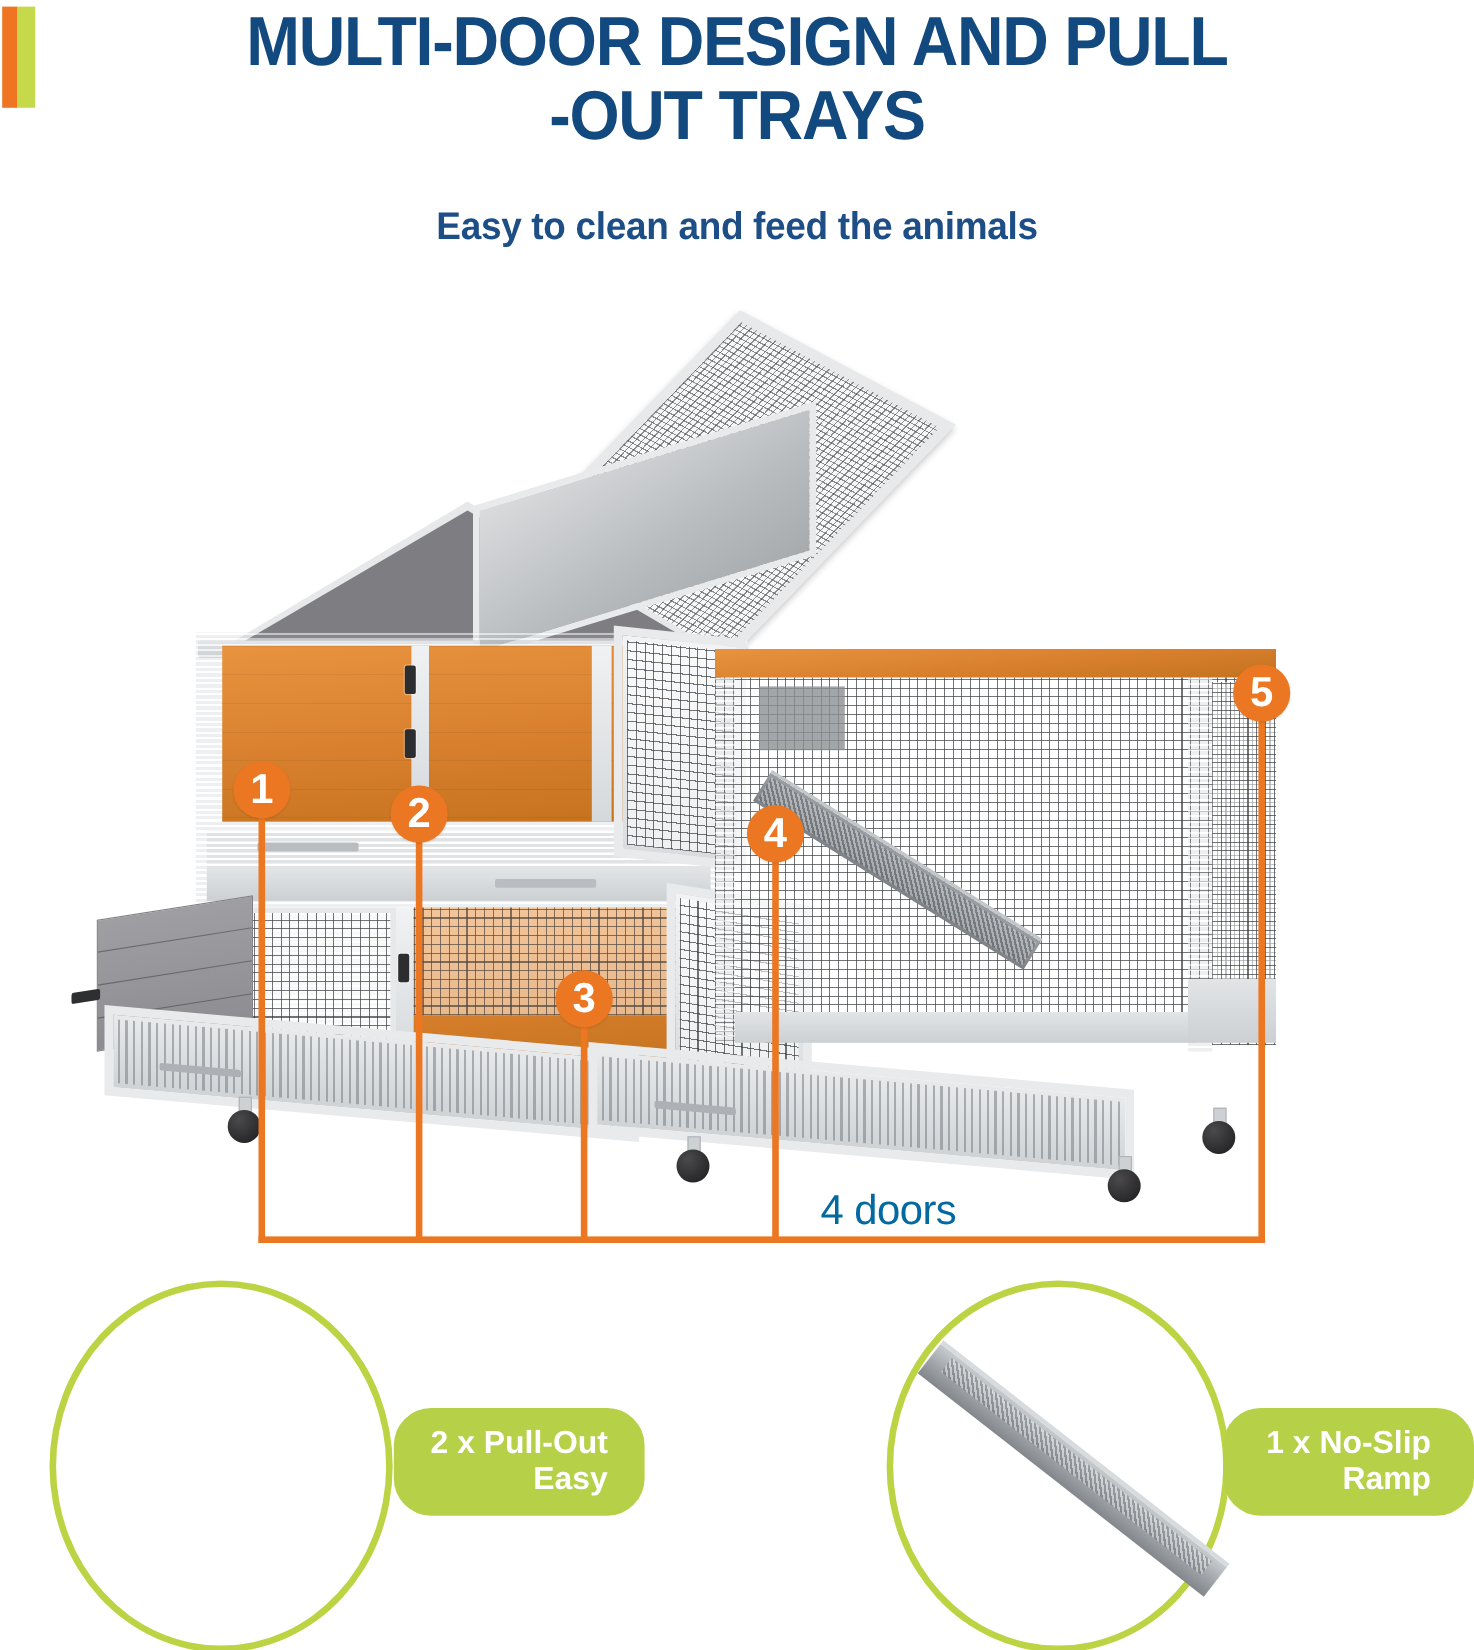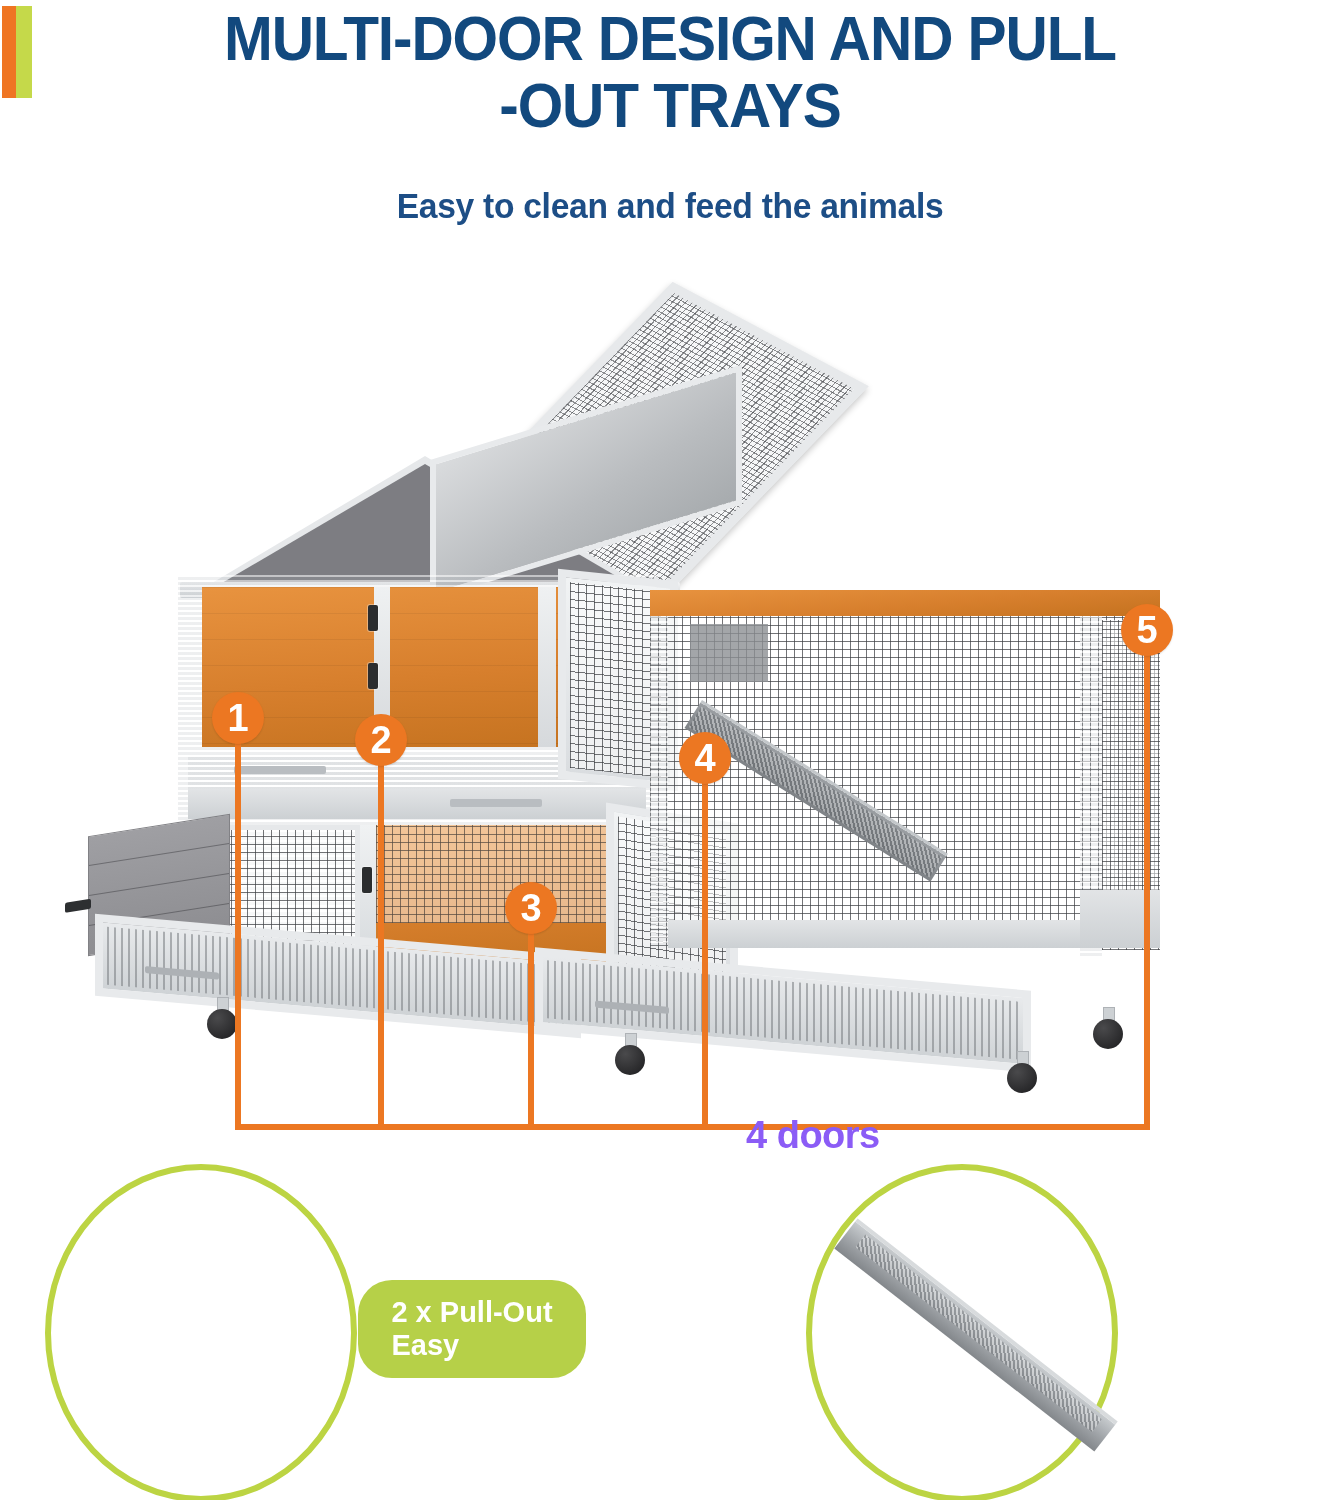--- a/index.html
+++ b/index.html
@@ -134,35 +134,34 @@
   .callout-hline{position:absolute;height:6px;background:#ec7722;}
   .callout-dot{
     position:absolute;width:52px;height:52px;border-radius:50%;
     background:#ec7722;color:#fff;
     display:flex;align-items:center;justify-content:center;
     font-size:38px;font-weight:bold;line-height:1;
     font-family:"Liberation Sans", sans-serif;
     box-shadow:0 1px 2px rgba(0,0,0,.12);
   }
   .doors-label{
-    position:absolute;color:#8b5cf6;font-size:38px;font-weight:bold;
+    position:absolute;color:#0369a1;font-size:38px;font-weight:normal;
     letter-spacing:-0.5px;
-    margin-top:34px;
   }
 
   
   .feature{position:absolute;top:1160px;height:345px;}
   .fcircle{
     position:absolute;border-radius:50%;
     border:6px solid #bcd443;background:transparent;
   }
   .fpill{
     position:absolute;background:#b6d048;border-radius:34px;
     color:#ffffff;font-size:29px;font-weight:bold;line-height:1.15;
-    display:flex;align-items:center;justify-content:center;text-align:left;
+    display:flex;align-items:center;justify-content:center;text-align:right;
     padding:14px 18px;box-sizing:border-box;
   }
 
   
   .ramp-photo{position:absolute;left:815px;top:1225px;width:310px;height:230px;}
   .rp-bar{
     position:absolute;left:-4px;top:96px;width:330px;height:34px;
     background:linear-gradient(180deg,#c7cbce 0%,#9fa3a7 55%,#83878b 100%);
     transform:rotate(38deg);transform-origin:center;
     border-top:4px solid #d8dbdd;
@@ -319,15 +318,21 @@
 
   <div class="feature" style="left:700px;width:640px;">
     <div class="fcircle" style="left:106px;top:4px;width:300px;height:326px;"></div>
 
     <div class="ramp-photo" style="left:115px;top:60px;width:310px;height:230px;">
       <div class="rp-bar">
         <div class="rp-grit"></div>
       </div>
     </div>
 
+    <div class="fpill" style="left:412px;top:120px;width:228px;height:98px;">
+      <span>
+        <span>1 x No-Slip</span><br>
+        <span>Ramp</span>
+      </span>
+    </div>
   </div>
 
 </div>
 
 </body></html>

